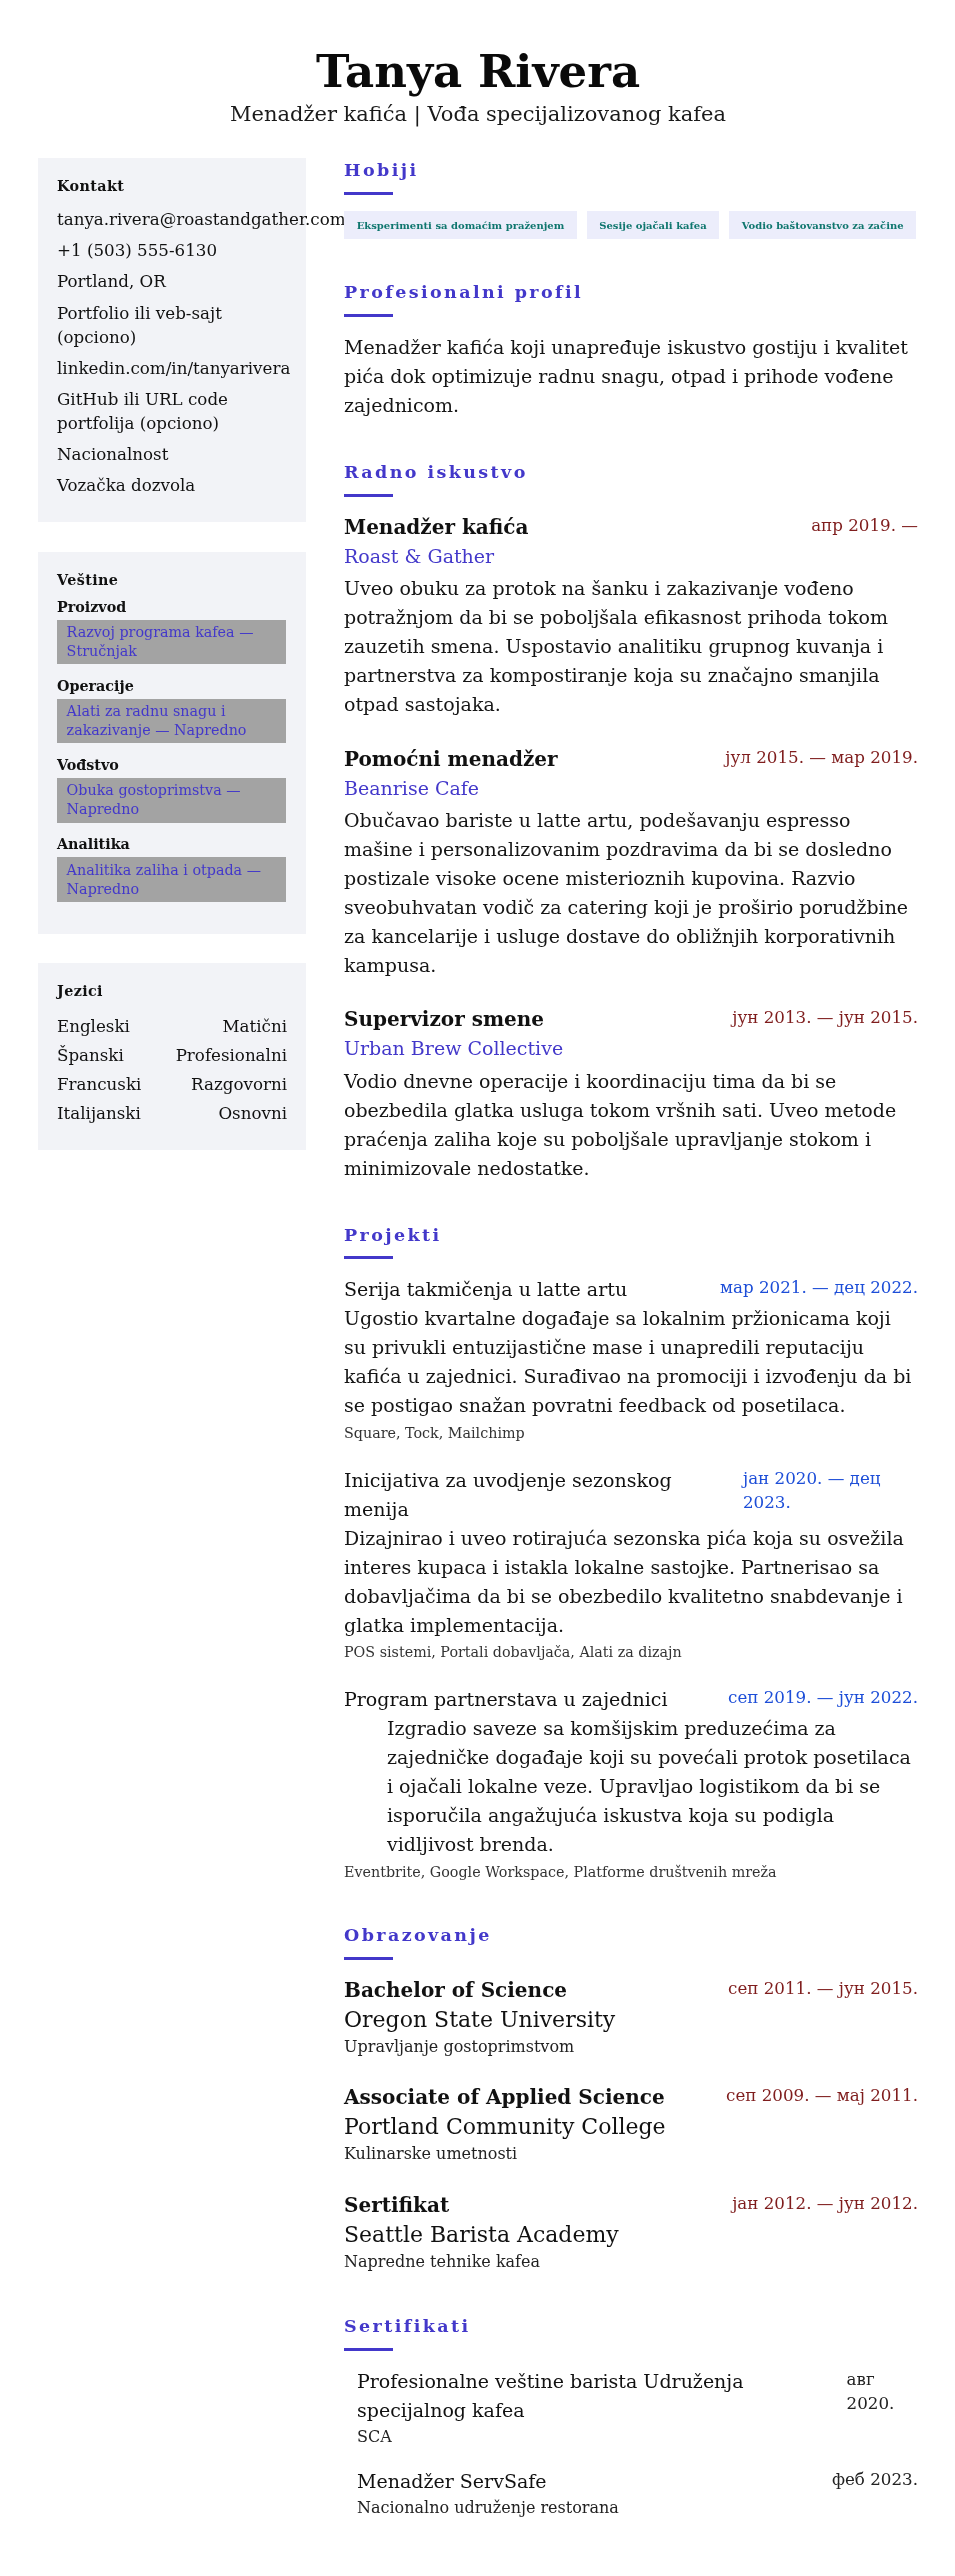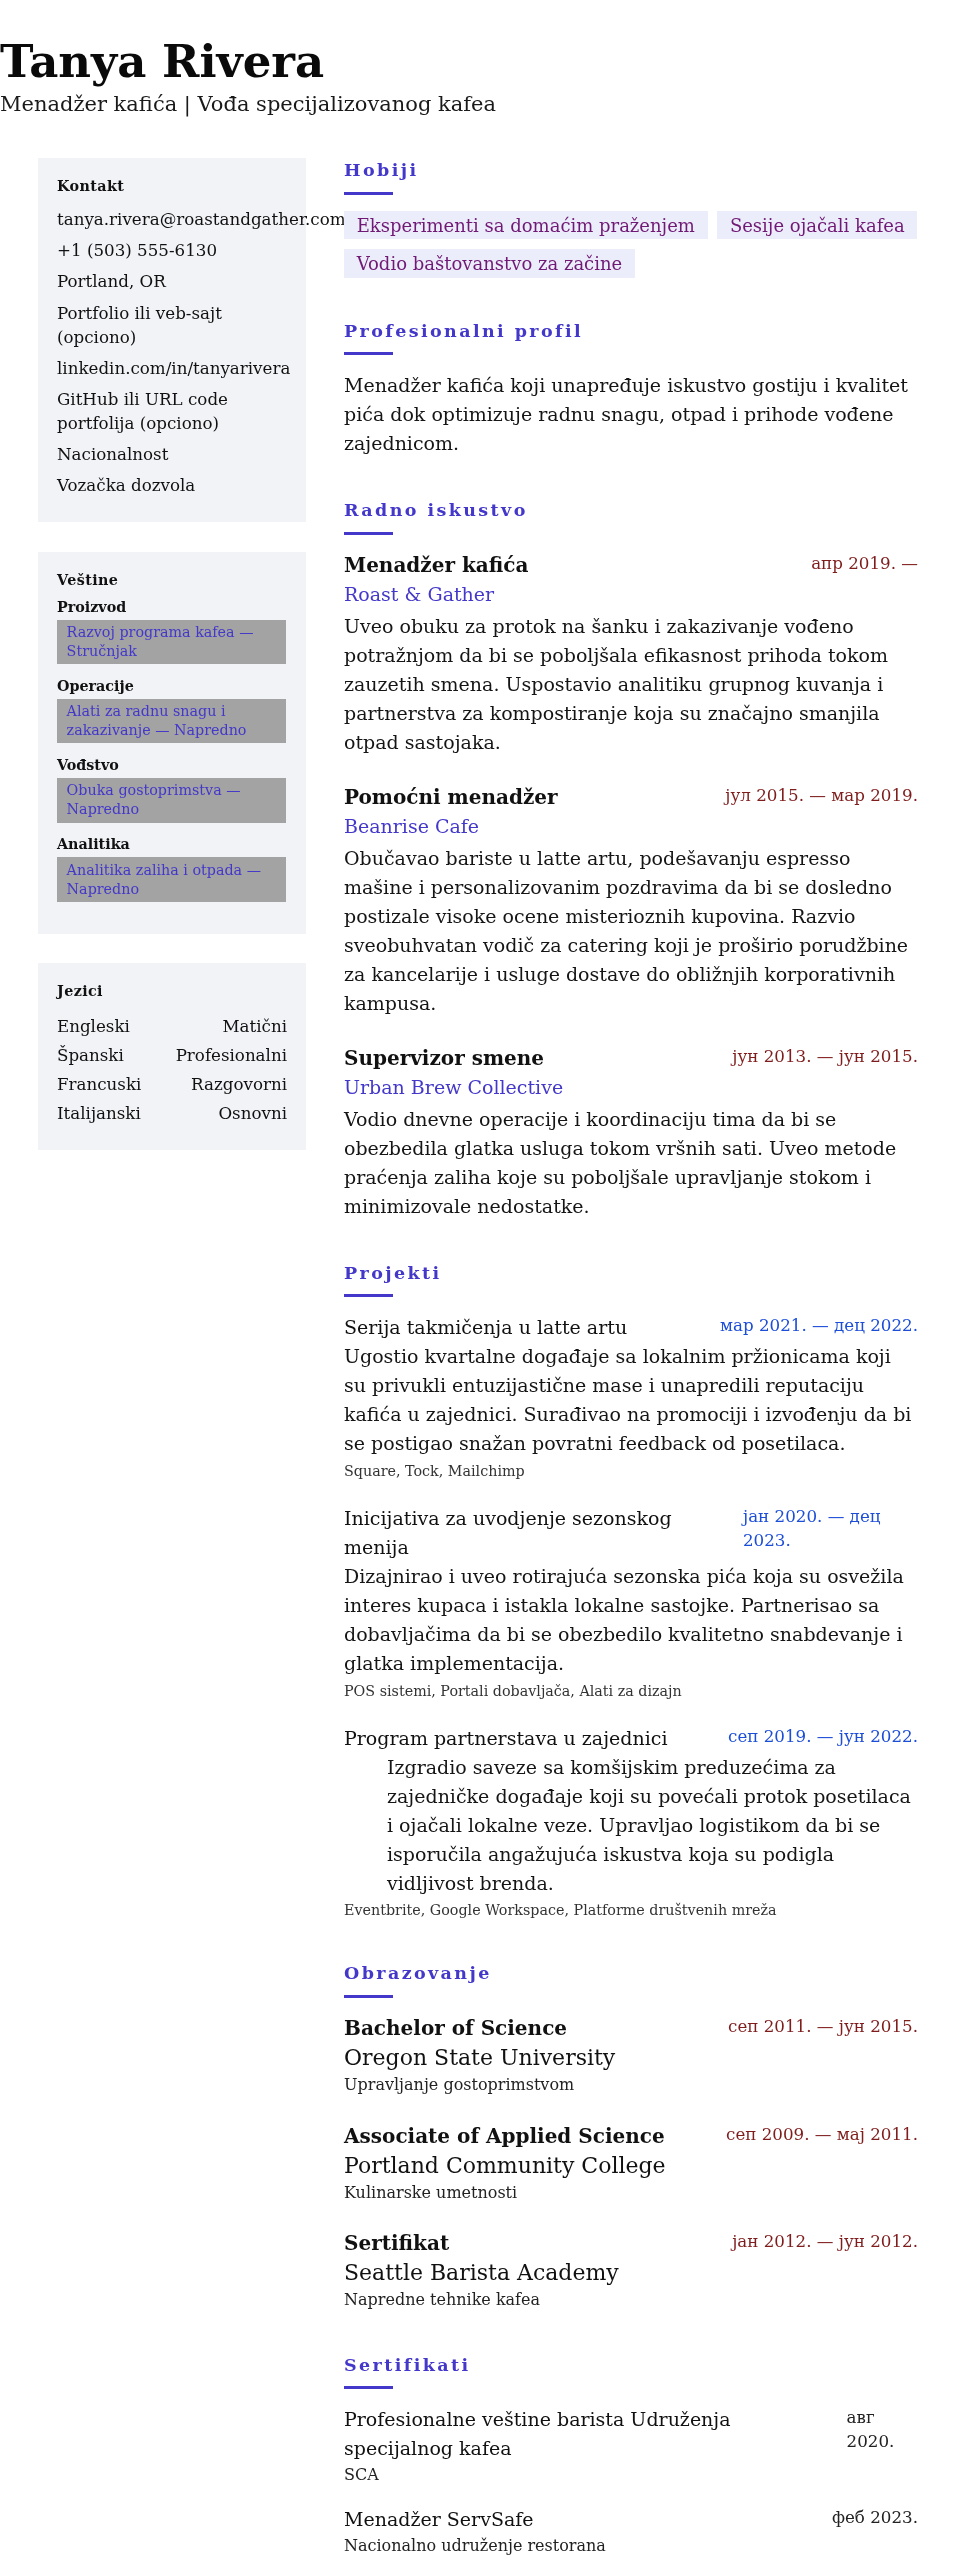--- a/index.html
+++ b/index.html
@@ -5,22 +5,22 @@
   * { box-sizing: border-box; margin: 0; padding: 0; }
   html, body { background: #ffffff; }
   body {
     width: 956px;
     min-height: 2576px;
     font-family: "DejaVu Serif", serif;
     color: #111111;
     position: relative;
   }
   .header {
-    text-align: left;
-    padding-top: 35px;
+    text-align: center;
+    padding-top: 45px;
     height: 127px;
   }
   .name {
     font-size: 45px;
     font-weight: bold;
     line-height: 53px;
     color: #0a0a0a;
   }
   .headline {
     font-size: 21px;
@@ -94,24 +94,25 @@
   .section-bar {
     width: 49px;
     height: 3.2px;
     background: #4338ca;
     margin-top: 9.6px;
     margin-bottom: 16px;
   }
   .tags { display: flex; flex-wrap: wrap; gap: 9.6px 9.6px; }
   .tag {
     background: #ecedfb;
-    color: #701a75;
-    font-size: 18px;
+    color: #0f766e;
+    font-size: 10px;
     line-height: 19px;
     padding: 4.8px 12.7px;
+    font-weight: bold;
   }
   .para {
     font-size: 19px;
     line-height: 29px;
     color: #151515;
   }
   .entry { margin-bottom: 25.5px; }
   .entry-head {
     display: flex;
     justify-content: space-between;
@@ -142,21 +143,21 @@
   }
   .proj { margin-bottom: 22px; }
   .proj-head { display: flex; justify-content: space-between; align-items: flex-start; }
   .proj-title { font-size: 19px; line-height: 29px; max-width: 374px; }
   .proj-date { font-size: 16.7px; line-height: 24px; color: #1d4ed8; text-align: right; max-width: 175px; }
   .proj-date.nw { white-space: nowrap; max-width: none; }
   .proj-tools { font-size: 14.3px; line-height: 22px; color: #333; margin-top: 1.6px; }
   .edu { margin-bottom: 24px; }
   .edu-inst { font-size: 22px; line-height: 29px; }
   .edu-field { font-size: 16px; line-height: 25.5px; color: #222; }
-  .cert { margin-bottom: 17.5px; }
+  .cert { margin-bottom: 17.5px; margin-left: 13px; }
   .cert-head { display: flex; justify-content: space-between; align-items: flex-start; }
   .cert-name { font-size: 19px; line-height: 29px; max-width: 430px; }
   .cert-date { font-size: 16.7px; line-height: 24px; color: #222; text-align: left; }
   .cert-date.narrow { width: 65px; margin-right: 6.4px; }
   .cert-issuer { font-size: 16px; line-height: 24px; color: #222; }
 </style>
 </head>
 <body>
 
 <header class="header">

